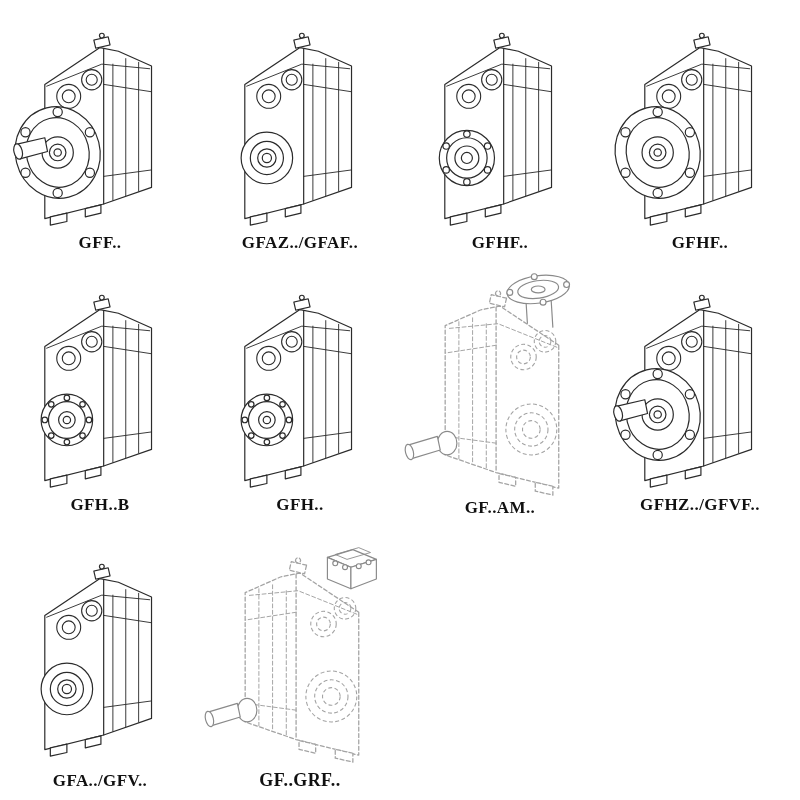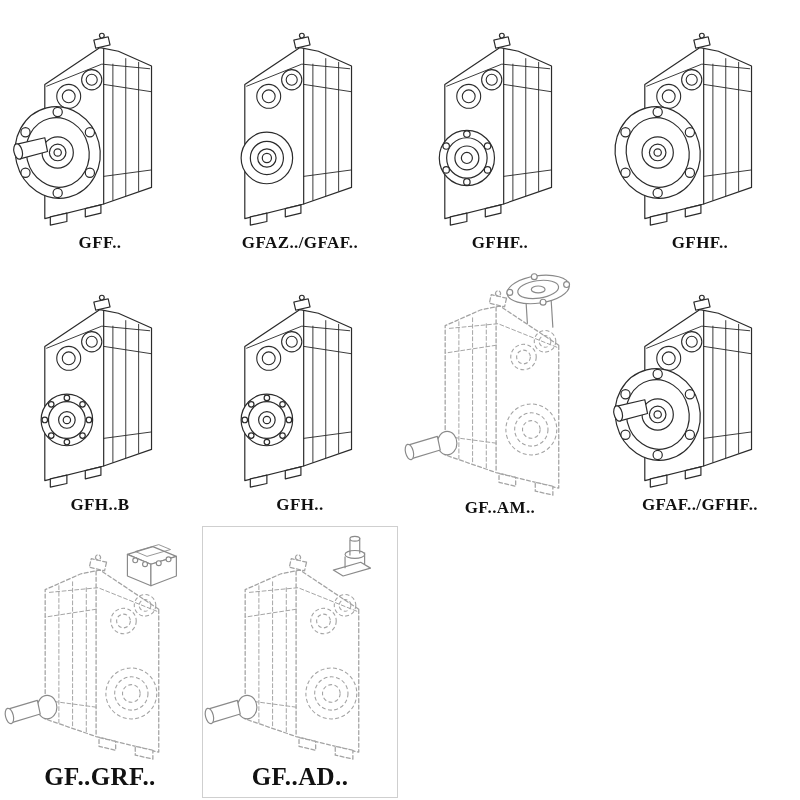--- a/index.html
+++ b/index.html
@@ -1,21 +1,21 @@
 <!DOCTYPE html>
 <html><head>
 <meta charset="utf-8">
 <style>
   html,body{margin:0;padding:0;background:#fff;}
   body{width:800px;height:800px;font-family:"Liberation Serif",serif;overflow:hidden;}
   .grid{display:grid;grid-template-columns:repeat(4,200px);grid-template-rows:262px 262px 276px;width:800px;height:800px;}
   .cell{margin:1px;display:flex;flex-direction:column;align-items:center;justify-content:flex-start;padding-bottom:8px;box-sizing:border-box;}
   .art{flex:1 1 auto;display:flex;align-items:center;justify-content:center;width:100%;}
   figcaption{font-weight:700;font-size:17px;letter-spacing:.4px;color:#111;white-space:nowrap;}
-  .cell.big figcaption{font-size:25px;}
+  .cell.big figcaption{font-size:18px;}
   .boxed{outline:1px solid #cfcfcf;outline-offset:-2px;}
   svg{display:block;}
   .ink{color:#2b2b2b;}
   .ghost{color:#a3a3a3;stroke-dasharray:4 2.5;}
   .gray{color:#8a8a8a;}
 </style>
 </head>
 <body>
 
 <svg width="0" height="0" style="position:absolute" aria-hidden="true">
@@ -208,23 +208,38 @@
 
   <figure class="cell">
     <div class="art">
       <svg width="184" height="221" viewBox="0 0 200 240">
         <use href="#gh" class="ink"></use>
           <use href="#topbores" class="ink"></use>
         <use href="#flange" class="ink"></use>
           <use href="#shaftout" class="ink"></use>
       </svg>
     </div>
-    <figcaption>GFAF../GFHF..</figcaption>
-  </figure>
-
+    <figcaption>GFHZ../GFVF..</figcaption>
+  </figure>
+
+  <figure class="cell">
+    <div class="art">
+      <svg width="184" height="221" viewBox="0 0 200 240">
+        <use href="#gh" class="ink"></use>
+          <use href="#topbores" class="ink"></use>
+        <g class="ink" fill="#fff" stroke="currentColor" stroke-width="1.3">
+          <circle cx="64" cy="164" r="28"></circle>
+            <circle cx="64" cy="164" r="18"></circle>
+          <circle cx="64" cy="164" r="10"></circle>
+            <circle cx="64" cy="164" r="5"></circle>
+        </g>
+      </svg>
+    </div>
+    <figcaption>GFA../GFV..</figcaption>
+  </figure>
 
   <figure class="cell big">
     <div class="art">
       <svg width="196" height="235" viewBox="0 0 200 240">
         <g class="ghost">
           <use href="#gh" transform="translate(200,0) scale(-1,1)"></use>
           <use href="#ghostface"></use>
         </g>
         <g class="gray" fill="#fff" stroke="currentColor" stroke-width="1.2" stroke-linejoin="round">
           <path d="M128,28 L154,20 L178,30 L152,38 Z"></path>
@@ -235,33 +250,14 @@
           <circle cx="160" cy="37" r="2.5"></circle>
             <circle cx="170" cy="33" r="2.5"></circle>
           <path d="M136,25 L160,18 L172,23 L148,30 Z" fill="none" stroke-width="0.9"></path>
         </g>
         <use href="#shaftoutd" class="gray"></use>
       </svg>
     </div>
     <figcaption>GF..GRF..</figcaption>
   </figure>
 
-  <figure class="cell big boxed">
-    <div class="art">
-      <svg width="196" height="235" viewBox="0 0 200 240">
-        <g class="ghost">
-          <use href="#gh" transform="translate(200,0) scale(-1,1)"></use>
-          <use href="#ghostface"></use>
-        </g>
-        <g class="gray" fill="#fff" stroke="currentColor" stroke-width="1.2" stroke-linejoin="round">
-          <path d="M134,44 L162,36 L172,42 L144,50 Z"></path>
-          <path d="M146,42 L146,30 M166,38 L166,26" fill="none"></path>
-          <ellipse cx="156" cy="28" rx="10" ry="4"></ellipse>
-          <path d="M151,29 L151,13 M161,27 L161,11" fill="none"></path>
-          <ellipse cx="156" cy="12" rx="5" ry="2.5"></ellipse>
-        </g>
-        <use href="#shaftoutd" class="gray"></use>
-      </svg>
-    </div>
-    <figcaption>GF..AD..</figcaption>
-  </figure>
 
 </main>
 
 </body></html>

